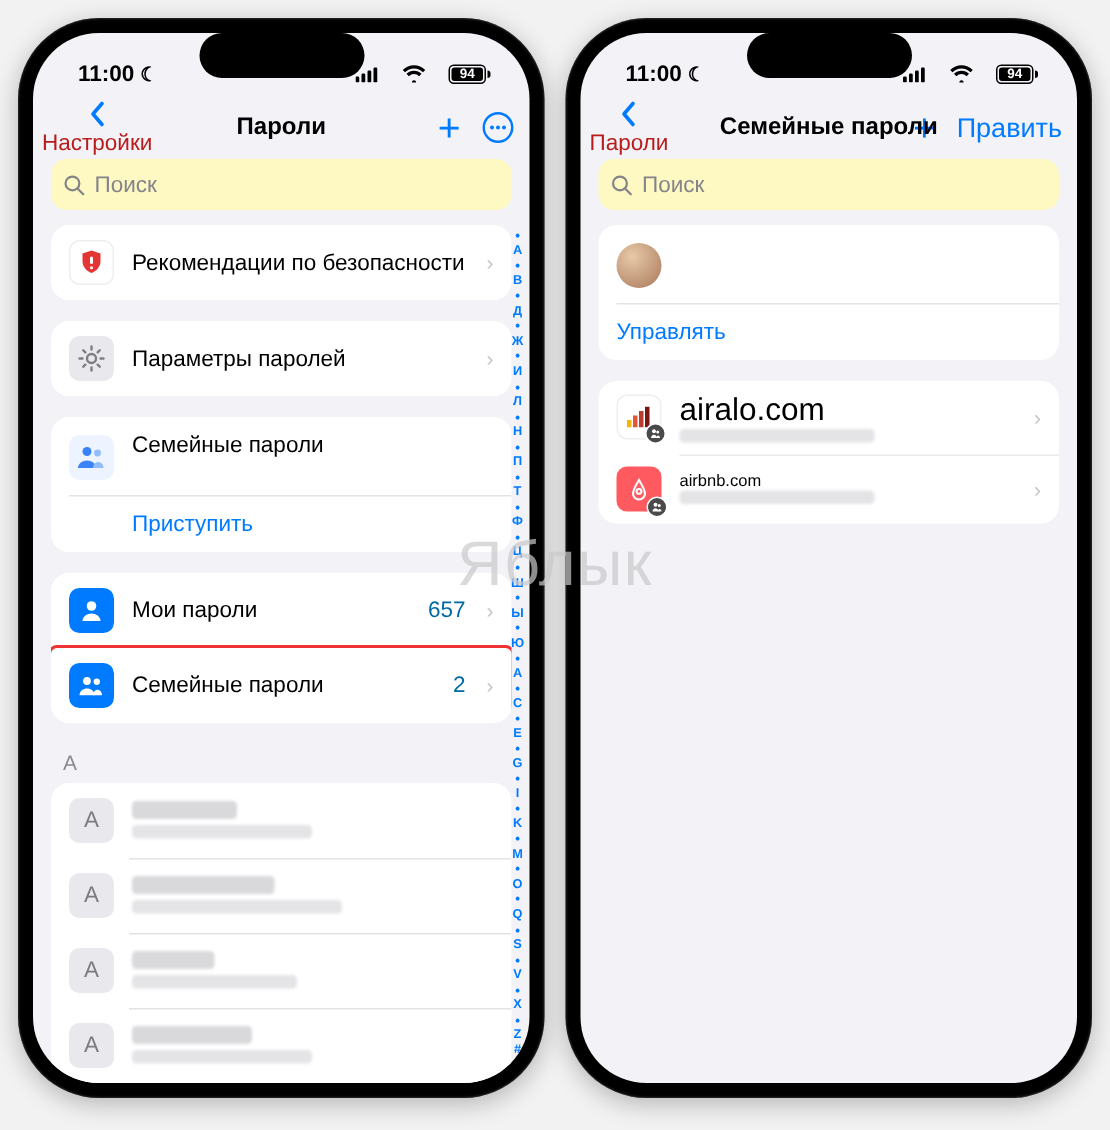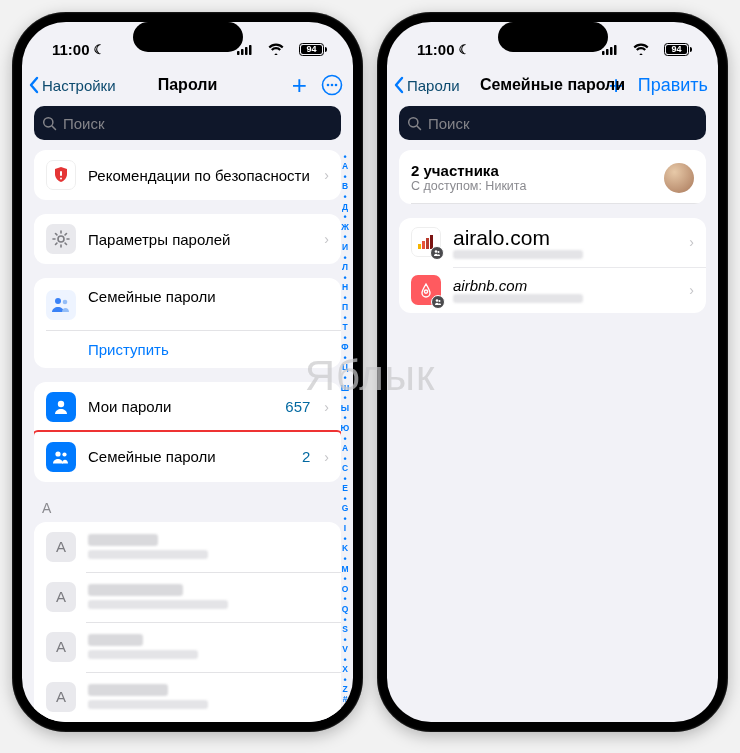--- a/index.html
+++ b/index.html
@@ -6,25 +6,25 @@
   body { background: #f2f2f2; width: 740px; height: 753px; position: relative; }
   .stage { display: flex; gap: 14px; padding: 12px; justify-content: center; }
   .phone-frame { width: 400px; height: 720px; background: #000; border-radius: 54px; padding: 10px; position: relative; box-shadow: 0 4px 16px rgba(0,0,0,.25), inset 0 0 2px #555; }
   .screen { width: 100%; height: 100%; background: #f2f2f7; border-radius: 44px; overflow: hidden; position: relative; }
   .dynamic-island { position: absolute; top: 10px; left: 50%; transform: translateX(-50%); width: 110px; height: 30px; background: #000; border-radius: 18px; z-index: 50; }
   .status-bar { display:flex; justify-content: space-between; align-items:center; padding: 12px 26px 2px 30px; height: 44px; font-size: 15px; font-weight: 600; }
   .sb-left { display:flex; align-items:center; gap:4px; }
   .sb-right { display:flex; align-items:center; gap:15px; }
   .moon { font-size: 13px; }
   .nav { display:flex; align-items:center; justify-content: space-between; padding: 4px 10px 6px 6px; height: 40px; }
-  .nav .back { display:flex; align-items:center; color:#0c4a6e; font-size:15px; gap:2px; }
+  .nav .back { display:flex; align-items:center; color:#b91c1c; font-size:15px; gap:2px;flex-direction:column; }
   .nav .title { font-size: 16px; font-weight: 600; position:absolute; left:0; right:0; text-align:center; pointer-events:none; }
   .nav .actions { display:flex; align-items:center; gap:14px; color:#007aff; font-size:22px; }
   .nav .edit { font-size:18px; }
-  .search { margin: 0 12px 10px; background:#0f172a; border-radius:10px; height:34px; display:flex; align-items:center; padding:0 8px; color:#848489; font-size:15px; gap:6px; }
+  .search { margin: 0 12px 10px; background:#fef9c3; border-radius:10px; height:34px; display:flex; align-items:center; padding:0 8px; color:#848489; font-size:15px; gap:6px; }
   .content { padding: 0 12px 12px; overflow: hidden; position: relative; }
   .card { background:#fff; border-radius:12px; margin-bottom:14px; overflow:hidden; }
   .row { display:flex; align-items:center; padding: 10px 12px; gap:12px; position:relative; }
   .row + .row::before { content:""; position:absolute; top:0; left:52px; right:0; height:0.5px; background:#e3e3e6; }
   .icon { width:30px; height:30px; border-radius:7px; display:flex; align-items:center; justify-content:center; flex-shrink:0; font-size:16px; color:#fff; }
   .icon.gray { background:#e9e9ed; color:#7d7d82; }
   .icon.red  { background:#fff; border:1px solid #eee; }
   .icon.blue { background:#007aff; }
   .icon.group { background:#eef4ff; color:#3a82f7; }
   .row .txt { flex:1; font-size:15px; color:#000; }
@@ -340,27 +340,24 @@
         <svg width="15" height="15" viewBox="0 0 15 15">
             <circle cx="6.3" cy="6.3" r="4.6" stroke="#848489" stroke-width="1.5" fill="none"></circle>
             <line x1="10" y1="10" x2="13.5" y2="13.5" stroke="#848489" stroke-width="1.5" stroke-linecap="round"></line>
           </svg>
         <span>Поиск</span>
       </div>
 
       <div class="content">
         <div class="card">
           <div class="participants-top">
-            <div>
-              <div style="font-size:15px;font-weight:600;">2 участника</div>
-              <div style="font-size:12.5px;color:#8a8a8f;">С доступом: Никита</div>
-            </div>
             <div class="avatar"></div>
           </div>
           <div class="divider" style="margin:8px 0 0 12px;"></div>
+          <a class="link">Управлять</a>
         </div>
 
         <div class="card">
           <div class="row2">
             <div class="app-icon airalo">
               <svg width="18" height="14" viewBox="0 0 18 14">
                   <rect x="1" y="9" width="3" height="5" fill="#f5b400"></rect>
                   <rect x="5" y="6" width="3" height="8" fill="#e8543a"></rect>
                   <rect x="9" y="3" width="3" height="11" fill="#b93c2e"></rect>
                   <rect x="13" y="0" width="3" height="14" fill="#7b1412"></rect>
@@ -388,21 +385,21 @@
               <div class="badge">
                 <svg width="8" height="8" viewBox="0 0 8 8">
                     <circle cx="3" cy="2.5" r="1.3" fill="#fff"></circle>
                     <circle cx="5.5" cy="3" r="1" fill="#fff"></circle>
                     <path d="M1 7c0-1.3 1-2.2 2-2.2s2 .9 2 2.2z" fill="#fff"></path>
                     <path d="M4.5 7c0-1 .7-1.7 1.3-1.7s1.2.7 1.2 1.7z" fill="#fff"></path>
                   </svg>
               </div>
             </div>
             <div style="flex:1;">
-              <div style="font-size:15px;font-style:italic;">airbnb.com</div>
+              <div style="font-size:11px;">airbnb.com</div>
               <div class="blur-sub" style="width:130px;height:9px;"></div>
             </div>
             <span class="chev">›</span>
           </div>
         </div>
       </div>
 
     </div>
   </div>
 

